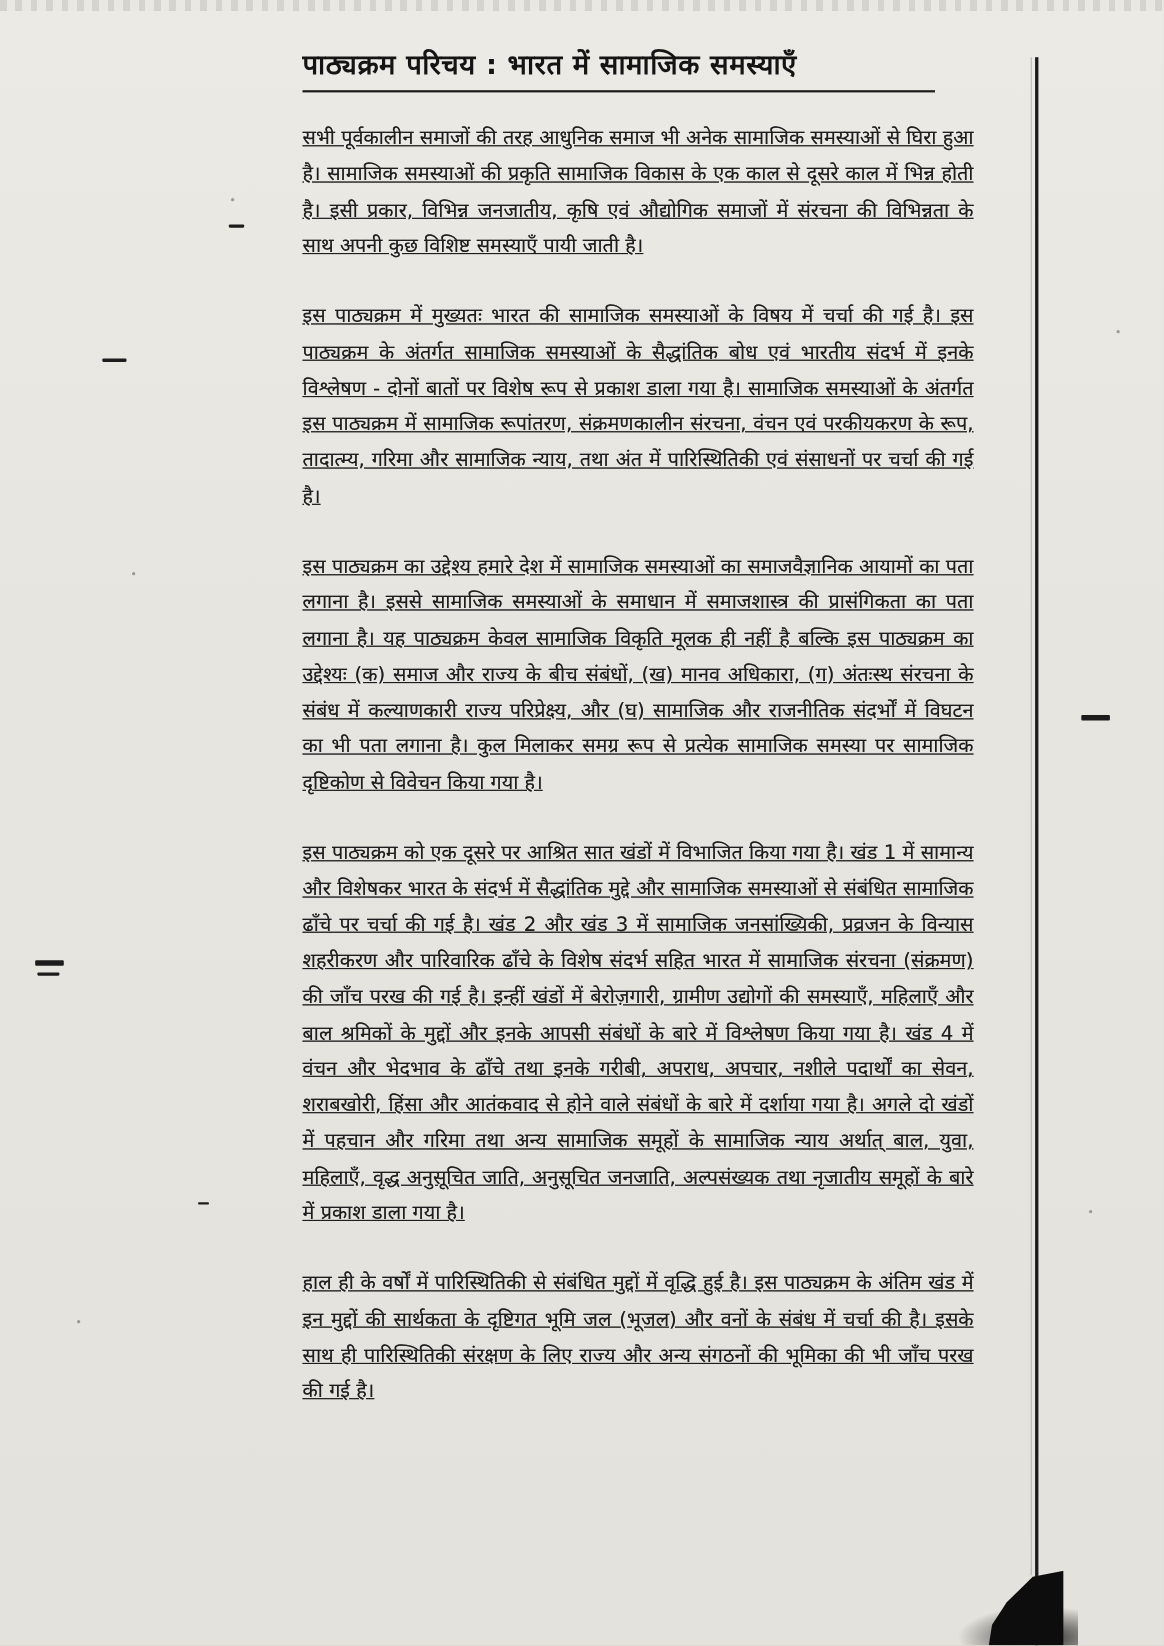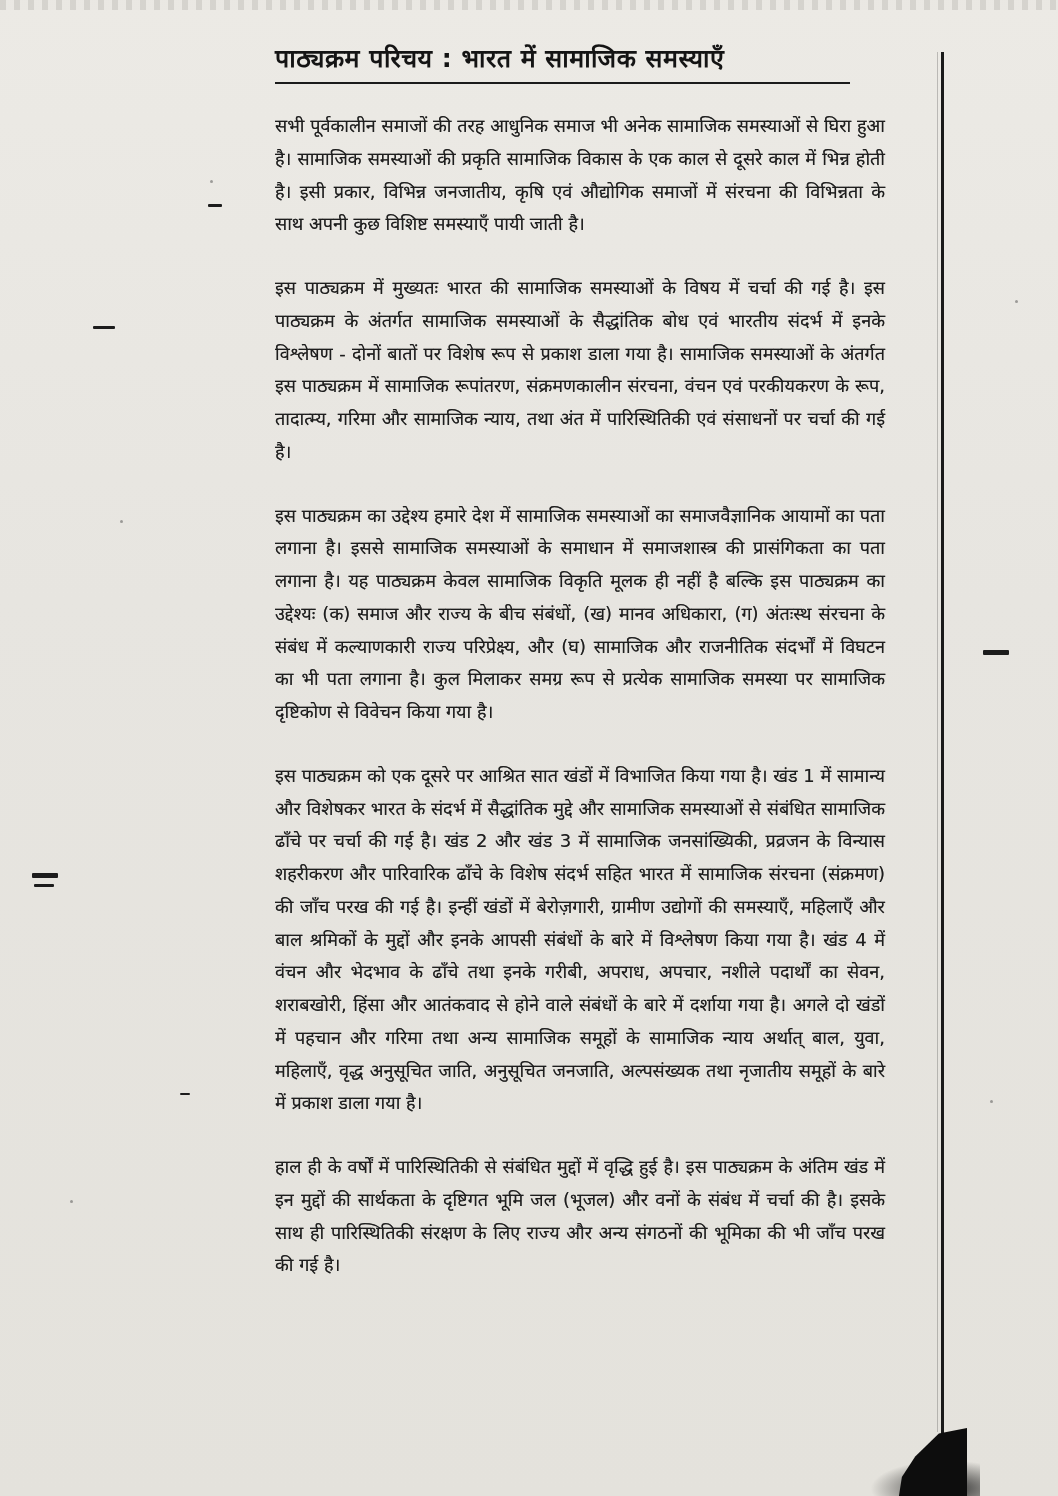--- a/index.html
+++ b/index.html
@@ -43,20 +43,21 @@
     color: #141414;
   }
   .body-text p {
     margin: 0 0 31px 30px;
     width: 610px;
     font-size: 18px;
     line-height: 1.82;
     text-align: justify;
     color: #1d1d1d;
     text-shadow: 0 0 0.4px rgba(30,30,30,0.55);
+    text-decoration: underline;
   }
   .body-text p:first-of-type { margin-top: 26px; }
 
   
   .vline {
     position: absolute;
     top: 52px;
     left: 941px;
     width: 2.5px;
     height: 1444px;

